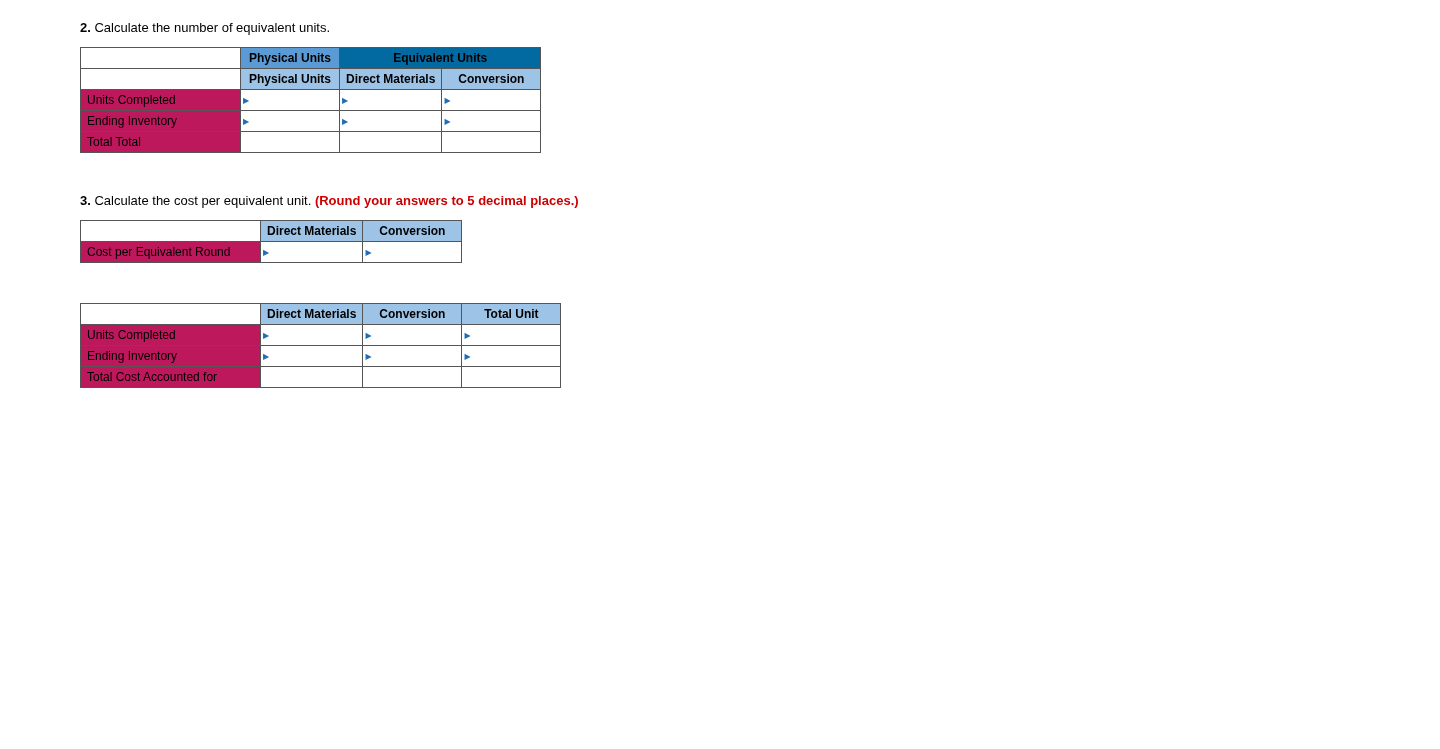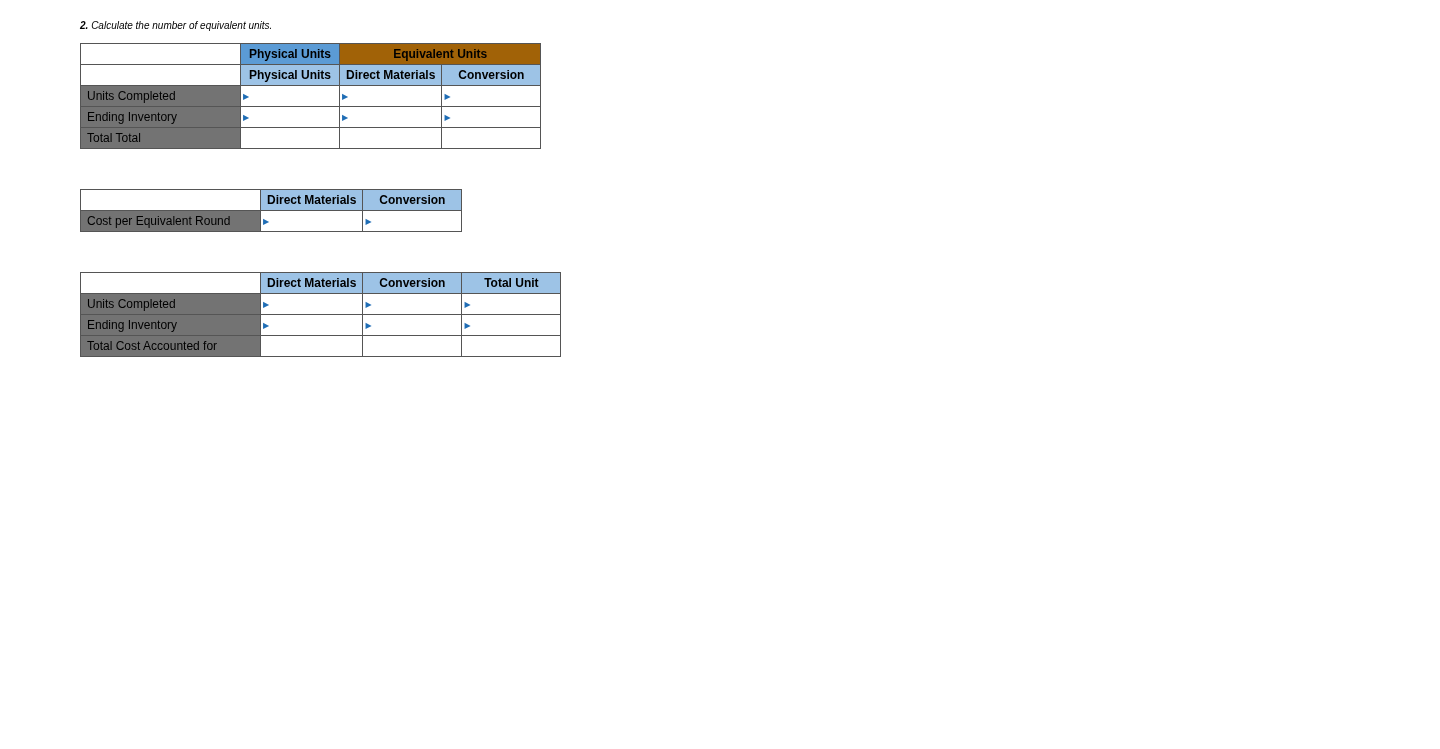--- a/index.html
+++ b/index.html
@@ -8,22 +8,21 @@
       font-size: 13px;
       background: #fff;
       color: #000;
       padding: 20px 80px;
     }
     .section {
       margin-bottom: 40px;
     }
     .question-label {
       margin-bottom: 12px;
-      font-size: 10px;
-      font-style: italic;
+      font-size: 13px;
     }
     .question-label strong {
       font-weight: bold;
     }
     .red-note {
       color: #cc0000;
       font-weight: bold;
     }
     table {
       border-collapse: collapse;
@@ -41,21 +40,21 @@
       font-weight: bold;
       text-align: center;
     }
     .header-light-blue {
       background-color: #9dc3e6;
       color: #000;
       font-weight: bold;
       text-align: center;
     }
     .row-label {
-      background: #737373;
+      background: #be185d;
       min-width: 160px;
     }
     input[type="text"] {
       border: none;
       outline: none;
       width: 90px;
       background: transparent;
       font-size: 12px;
       padding: 1px 2px;
     }
@@ -89,21 +88,21 @@
 <div class="section">
   <p class="question-label">
     <strong>2.</strong>
     <span>Calculate the number of equivalent units.</span>
   </p>
   <table>
     <thead>
       <tr>
         <td class="header-blue" style="border:1px solid #555; background:#fff;"></td>
         <td class="header-blue" style="background:#5b9bd5;" colspan="1">Physical Units</td>
-        <td class="header-blue" colspan="2" style="background:#a16207; text-align:center;">Equivalent Units</td>
+        <td class="header-blue" colspan="2" style="background:#0369a1; text-align:center;">Equivalent Units</td>
       </tr>
       <tr>
         <td style="background:#fff; border:1px solid #555; min-width:160px;"></td>
         <td class="header-light-blue">Physical Units</td>
         <td class="header-light-blue">Direct Materials</td>
         <td class="header-light-blue">Conversion</td>
       </tr>
     </thead>
     <tbody>
       <tr>
@@ -122,20 +121,24 @@
         <td class="row-label">Total Total</td>
         <td class="input-cell no-arrow"><input type="text" style=""></td>
         <td class="input-cell no-arrow"><input type="text" style=""></td>
         <td class="input-cell no-arrow"><input type="text" style=""></td>
       </tr>
     </tbody>
   </table>
 </div>
 
 <div class="section">
+  <p class="question-label">
+    <strong>3.</strong>
+    <span> Calculate the cost per equivalent unit. </span><span class="red-note">(Round your answers to 5 decimal places.)</span>
+  </p>
   <table>
     <thead>
       <tr>
         <td style="background:#fff; border:1px solid #555; min-width:180px;"></td>
         <td class="header-light-blue">Direct Materials</td>
         <td class="header-light-blue">Conversion</td>
       </tr>
     </thead>
     <tbody>
       <tr>

